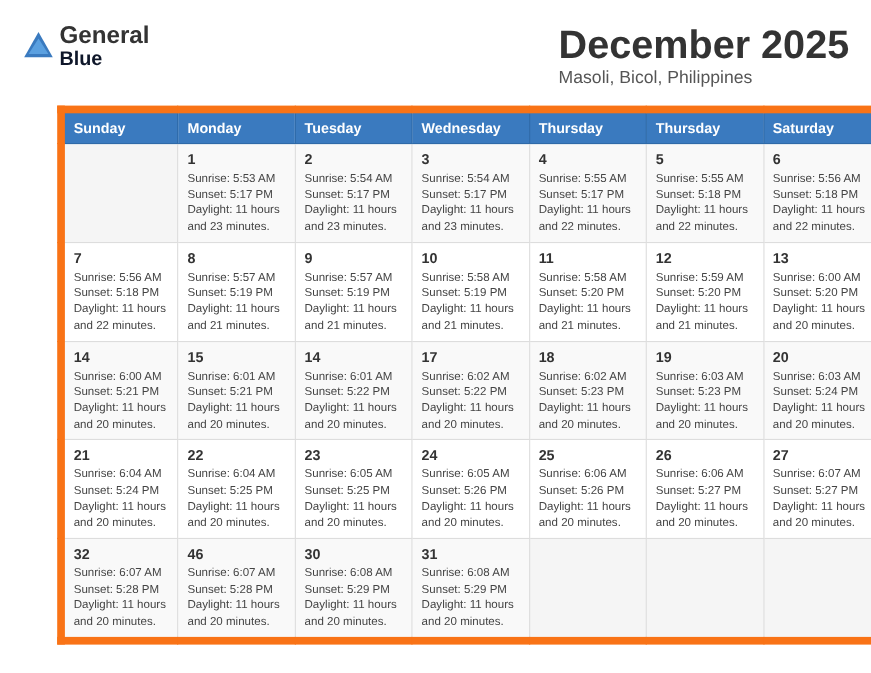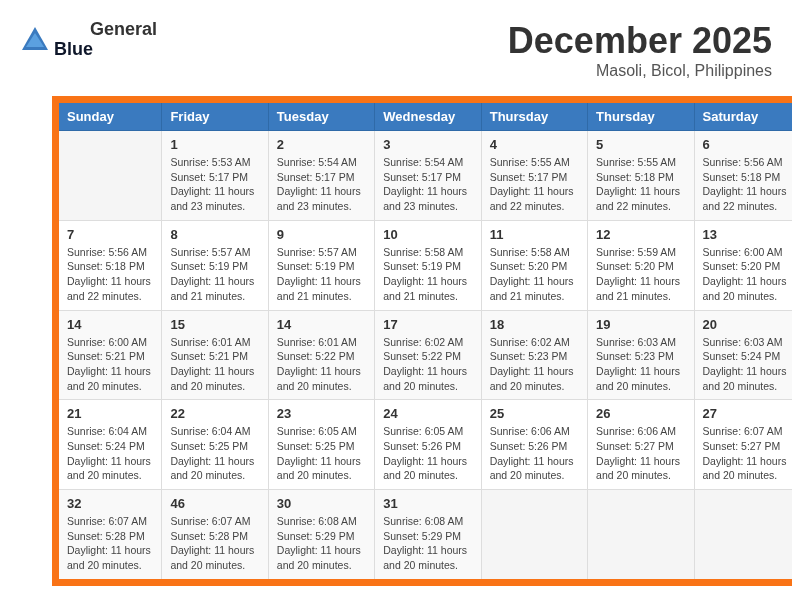--- a/index.html
+++ b/index.html
@@ -19,37 +19,36 @@
     .logo {
       display: flex;
       align-items: center;
     }
     .logo-text {
       display: flex;
       flex-direction: column;
       line-height: 1.1;
     }
     .logo-general {
-      font-size: 18px;
+      font-size: 22px;
       font-weight: bold;
       color: #333;
-      margin-left: 36px;
     }
     .logo-blue {
       font-size: 18px;
       font-weight: bold;
       color: #0f172a;
     }
     .logo-icon {
       width: 30px;
       height: 30px;
       margin-right: 4px;
     }
     .title-block {
-      text-align: right;
+      text-align: left;
     }
     .month-title {
       font-size: 36px;
       font-weight: bold;
       color: #333;
     }
     .location {
       font-size: 16px;
       color: #555;
     }
@@ -113,21 +112,21 @@
   <div class="title-block">
     <div class="month-title">December 2025</div>
     <div class="location">Masoli, Bicol, Philippines</div>
   </div>
 </div>
 
 <table class="calendar">
   <thead>
     <tr>
     <th>Sunday</th>
-        <th>Friday</th>
+        <th>Monday</th>
         <th>Tuesday</th>
         <th>Wednesday</th>
         <th>Thursday</th>
         <th>Thursday</th>
         <th>Saturday</th>
       </tr>
   </thead>
   <tbody id="calendar-body">
   <tr>
         <td class="empty-cell"></td>

